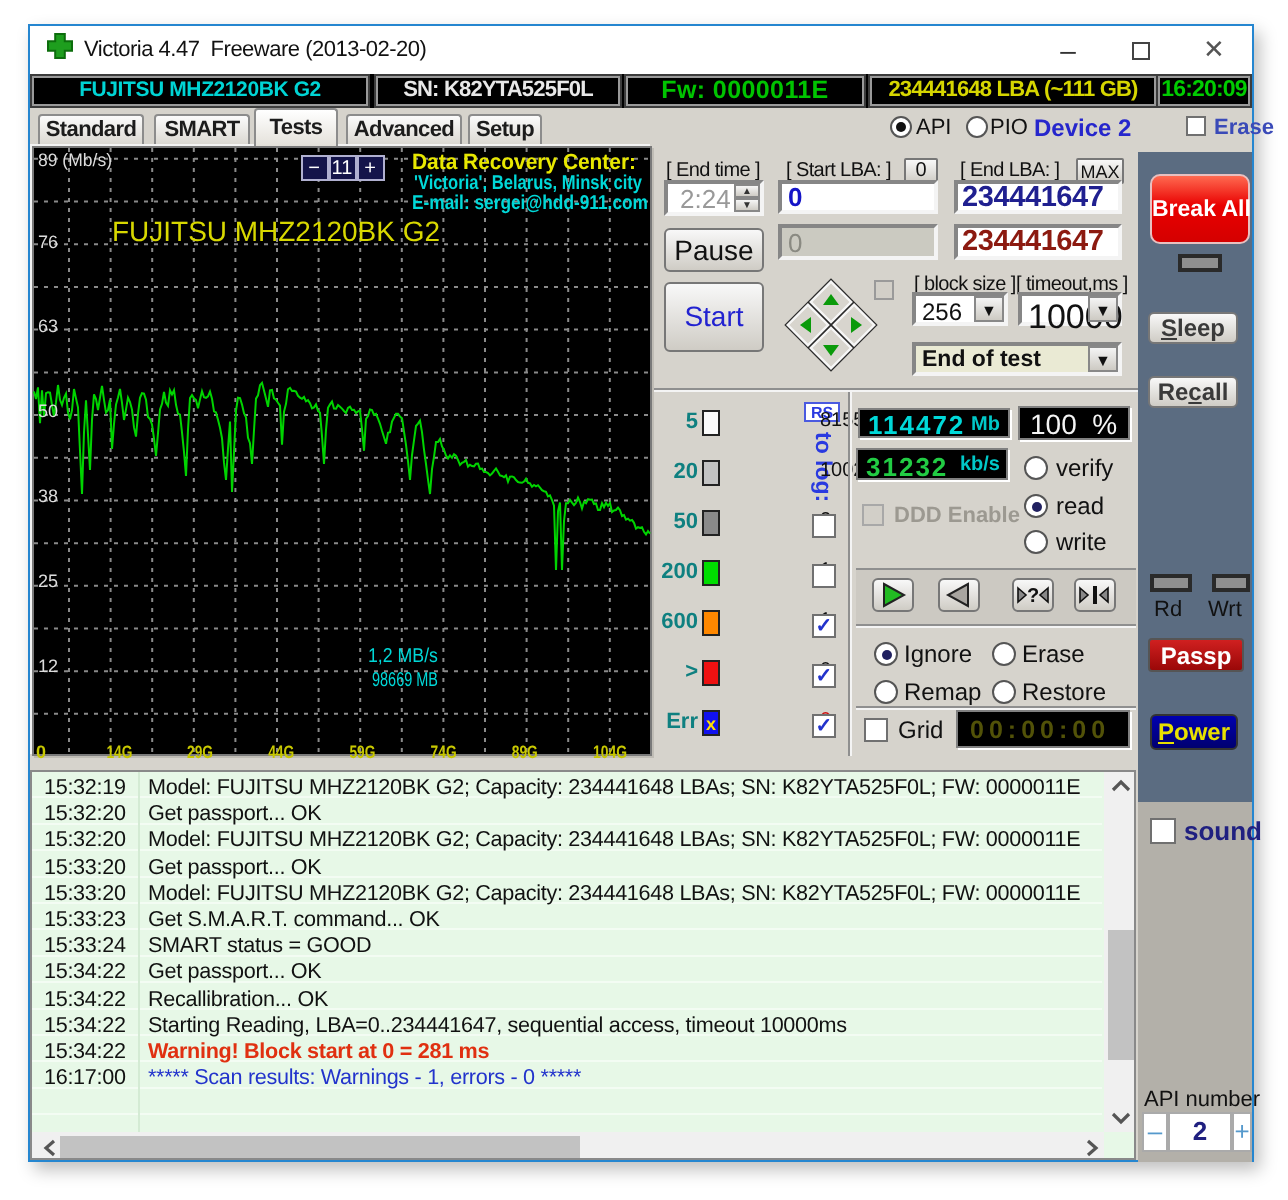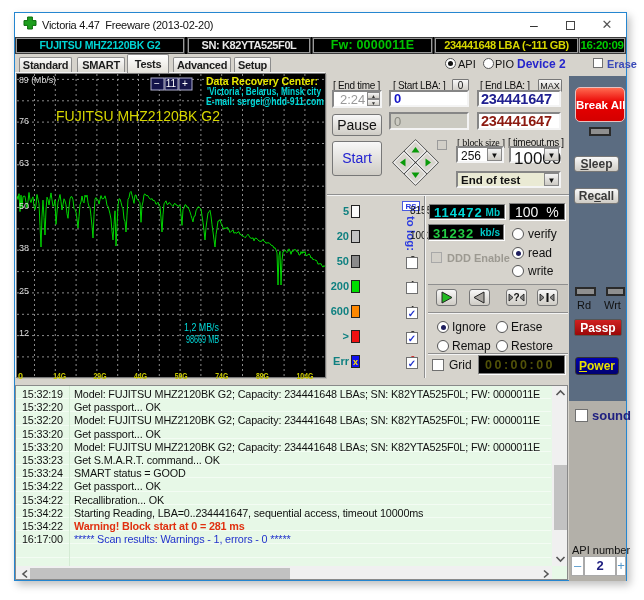--- a/index.html
+++ b/index.html
@@ -171,21 +171,21 @@
    <rect x="1" y="-15.3" width="14.3" height="14.3" fill="#d8d5ce" stroke="#f6f6f6" stroke-width="1.2"></rect>
    <rect x="-15.3" y="1" width="14.3" height="14.3" fill="#d8d5ce" stroke="#f6f6f6" stroke-width="1.2"></rect>
    <rect x="1" y="1" width="14.3" height="14.3" fill="#d8d5ce" stroke="#f6f6f6" stroke-width="1.2"></rect>
   </g>
   <path d="M23.5 8 l4 5.5 h-8 z" fill="#0a9a0a"></path>
   <path d="M23.5 39 l4 -5.5 h-8 z" fill="#0a9a0a"></path>
   <path d="M8 23.5 l5.5 -4 v8 z" fill="#0a9a0a"></path>
   <path d="M39 23.5 l-5.5 -4 v8 z" fill="#0a9a0a"></path>
  </svg>
  <div class="cb" style="left:422px;top:127px;width:10px;height:10px;background:#d2cfc8;border-color:#9a9a9a;"></div>
- <div class="lab" style="left:442px;top:124px;font-family:Liberation Serif, serif;">[ block size ]</div>
+ <div class="lab" style="left:442px;top:124px;">[ block size ]</div>
  <div class="lab" style="left:493px;top:124px;">[ timeout,ms ]</div>
  <div class="drop" style="left:441px;top:133px;width:48px;height:17px;">
         <span class="abs" style="left:3px;top:1px;font-size:12px;color:#111;">256</span>
         <div class="droparrow" style="font-size:8px;line-height:13px;">▼</div>
       </div>
  <div class="drop" style="left:494px;top:133px;width:52px;height:17px;">
         <span class="abs" style="left:3px;top:1px;font-size:17px;color:#111;">10000</span>
         <div class="droparrow" style="font-size:8px;line-height:13px;">▼</div>
       </div>
  <div class="drop" style="left:441px;top:158px;width:105px;height:17px;background:#eaead4;">

